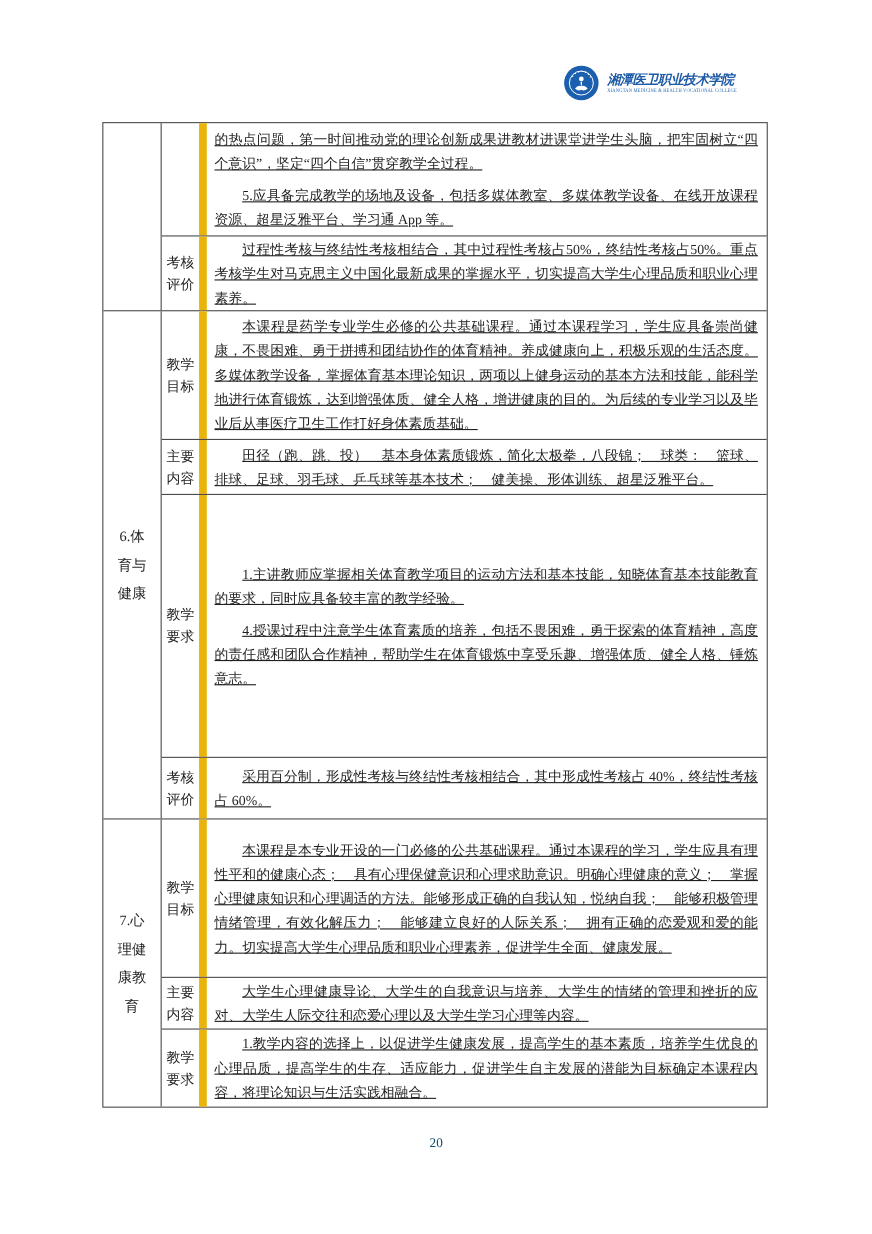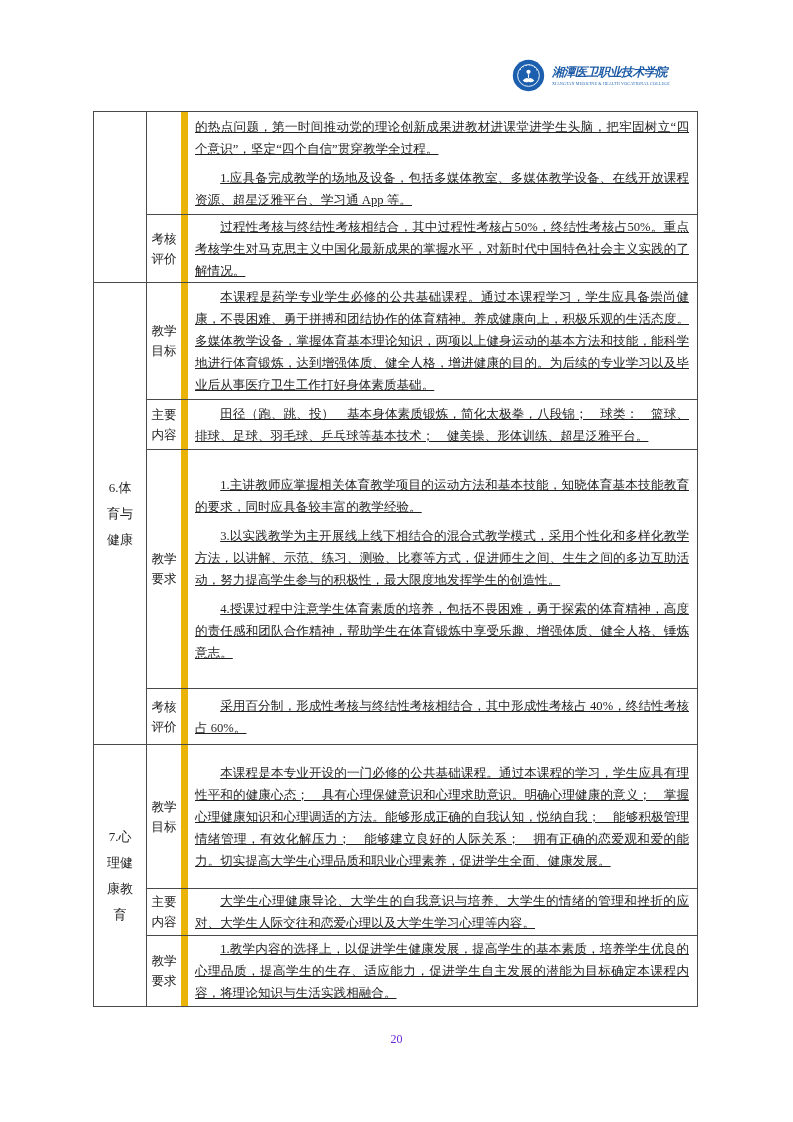--- a/index.html
+++ b/index.html
@@ -93,21 +93,21 @@
   .col-content p + p { margin-top: 7px; }
   .col-content p.no-indent { text-indent: 0; }
 
   
   .page-number {
     position: absolute;
     left: 0; right: 0;
     top: 1032px;
     text-align: center;
     font-size: 12px;
-    color: #6d28d9;
+    color: #0c4a6e;
   }
 </style>
 </head>
 <body>
 
 <div class="page">
 
   <div class="header">
     <svg class="logo" viewBox="0 0 40 40" aria-hidden="true">
       <circle cx="20" cy="20" r="19" fill="#1c5fae"></circle>
@@ -135,27 +135,27 @@
 
     <div class="section">
       <div class="col-course">
         <div class="vlabel"></div>
       </div>
       <div class="rows">
         <div class="row" style="height:102px">
           <div class="col-label"></div>
           <div class="col-content">
             <p class="no-indent">的热点问题，第一时间推动党的理论创新成果进教材进课堂进学生头脑，把牢固树立“四个意识”，坚定“四个自信”贯穿教学全过程。</p>
-            <p>1.应具备完成教学的场地及设备，包括多媒体教室、多媒体教学设备、在线开放课程资源、超星泛雅平台、学习通 App 等。</p>
+            <p>5.应具备完成教学的场地及设备，包括多媒体教室、多媒体教学设备、在线开放课程资源、超星泛雅平台、学习通 App 等。</p>
           </div>
         </div>
         <div class="row" style="height:68px">
           <div class="col-label">考核评价</div>
           <div class="col-content">
-            <p>过程性考核与终结性考核相结合，其中过程性考核占50%，终结性考核占50%。重点考核学生对马克思主义中国化最新成果的掌握水平，对新时代中国特色社会主义实践的了解情况。</p>
+            <p>过程性考核与终结性考核相结合，其中过程性考核占50%，终结性考核占50%。重点考核学生对马克思主义中国化最新成果的掌握水平，切实提高大学生心理品质和职业心理素养。</p>
           </div>
         </div>
       </div>
     </div>
 
     <div class="section">
       <div class="col-course">
         <div class="vlabel">6.体育与健康</div>
       </div>
       <div class="rows">
@@ -168,21 +168,20 @@
         <div class="row" style="height:50px">
           <div class="col-label">主要内容</div>
           <div class="col-content">
             <p>田径（跑、跳、投）　基本身体素质锻炼，简化太极拳，八段锦；　球类：　篮球、排球、足球、羽毛球、乒乓球等基本技术；　健美操、形体训练、超星泛雅平台。</p>
           </div>
         </div>
         <div class="row" style="height:239px">
           <div class="col-label">教学要求</div>
           <div class="col-content">
             <p>1.主讲教师应掌握相关体育教学项目的运动方法和基本技能，知晓体育基本技能教育的要求，同时应具备较丰富的教学经验。</p>
-            <p>3.以实践教学为主开展线上线下相结合的混合式教学模式，采用个性化和多样化教学方法，以讲解、示范、练习、测验、比赛等方式，促进师生之间、生生之间的多边互助活动，努力提高学生参与的积极性，最大限度地发挥学生的创造性。</p>
             <p>4.授课过程中注意学生体育素质的培养，包括不畏困难，勇于探索的体育精神，高度的责任感和团队合作精神，帮助学生在体育锻炼中享受乐趣、增强体质、健全人格、锤炼意志。</p>
           </div>
         </div>
         <div class="row" style="height:56px">
           <div class="col-label">考核评价</div>
           <div class="col-content">
             <p>采用百分制，形成性考核与终结性考核相结合，其中形成性考核占 40%，终结性考核占 60%。</p>
           </div>
         </div>
       </div>

